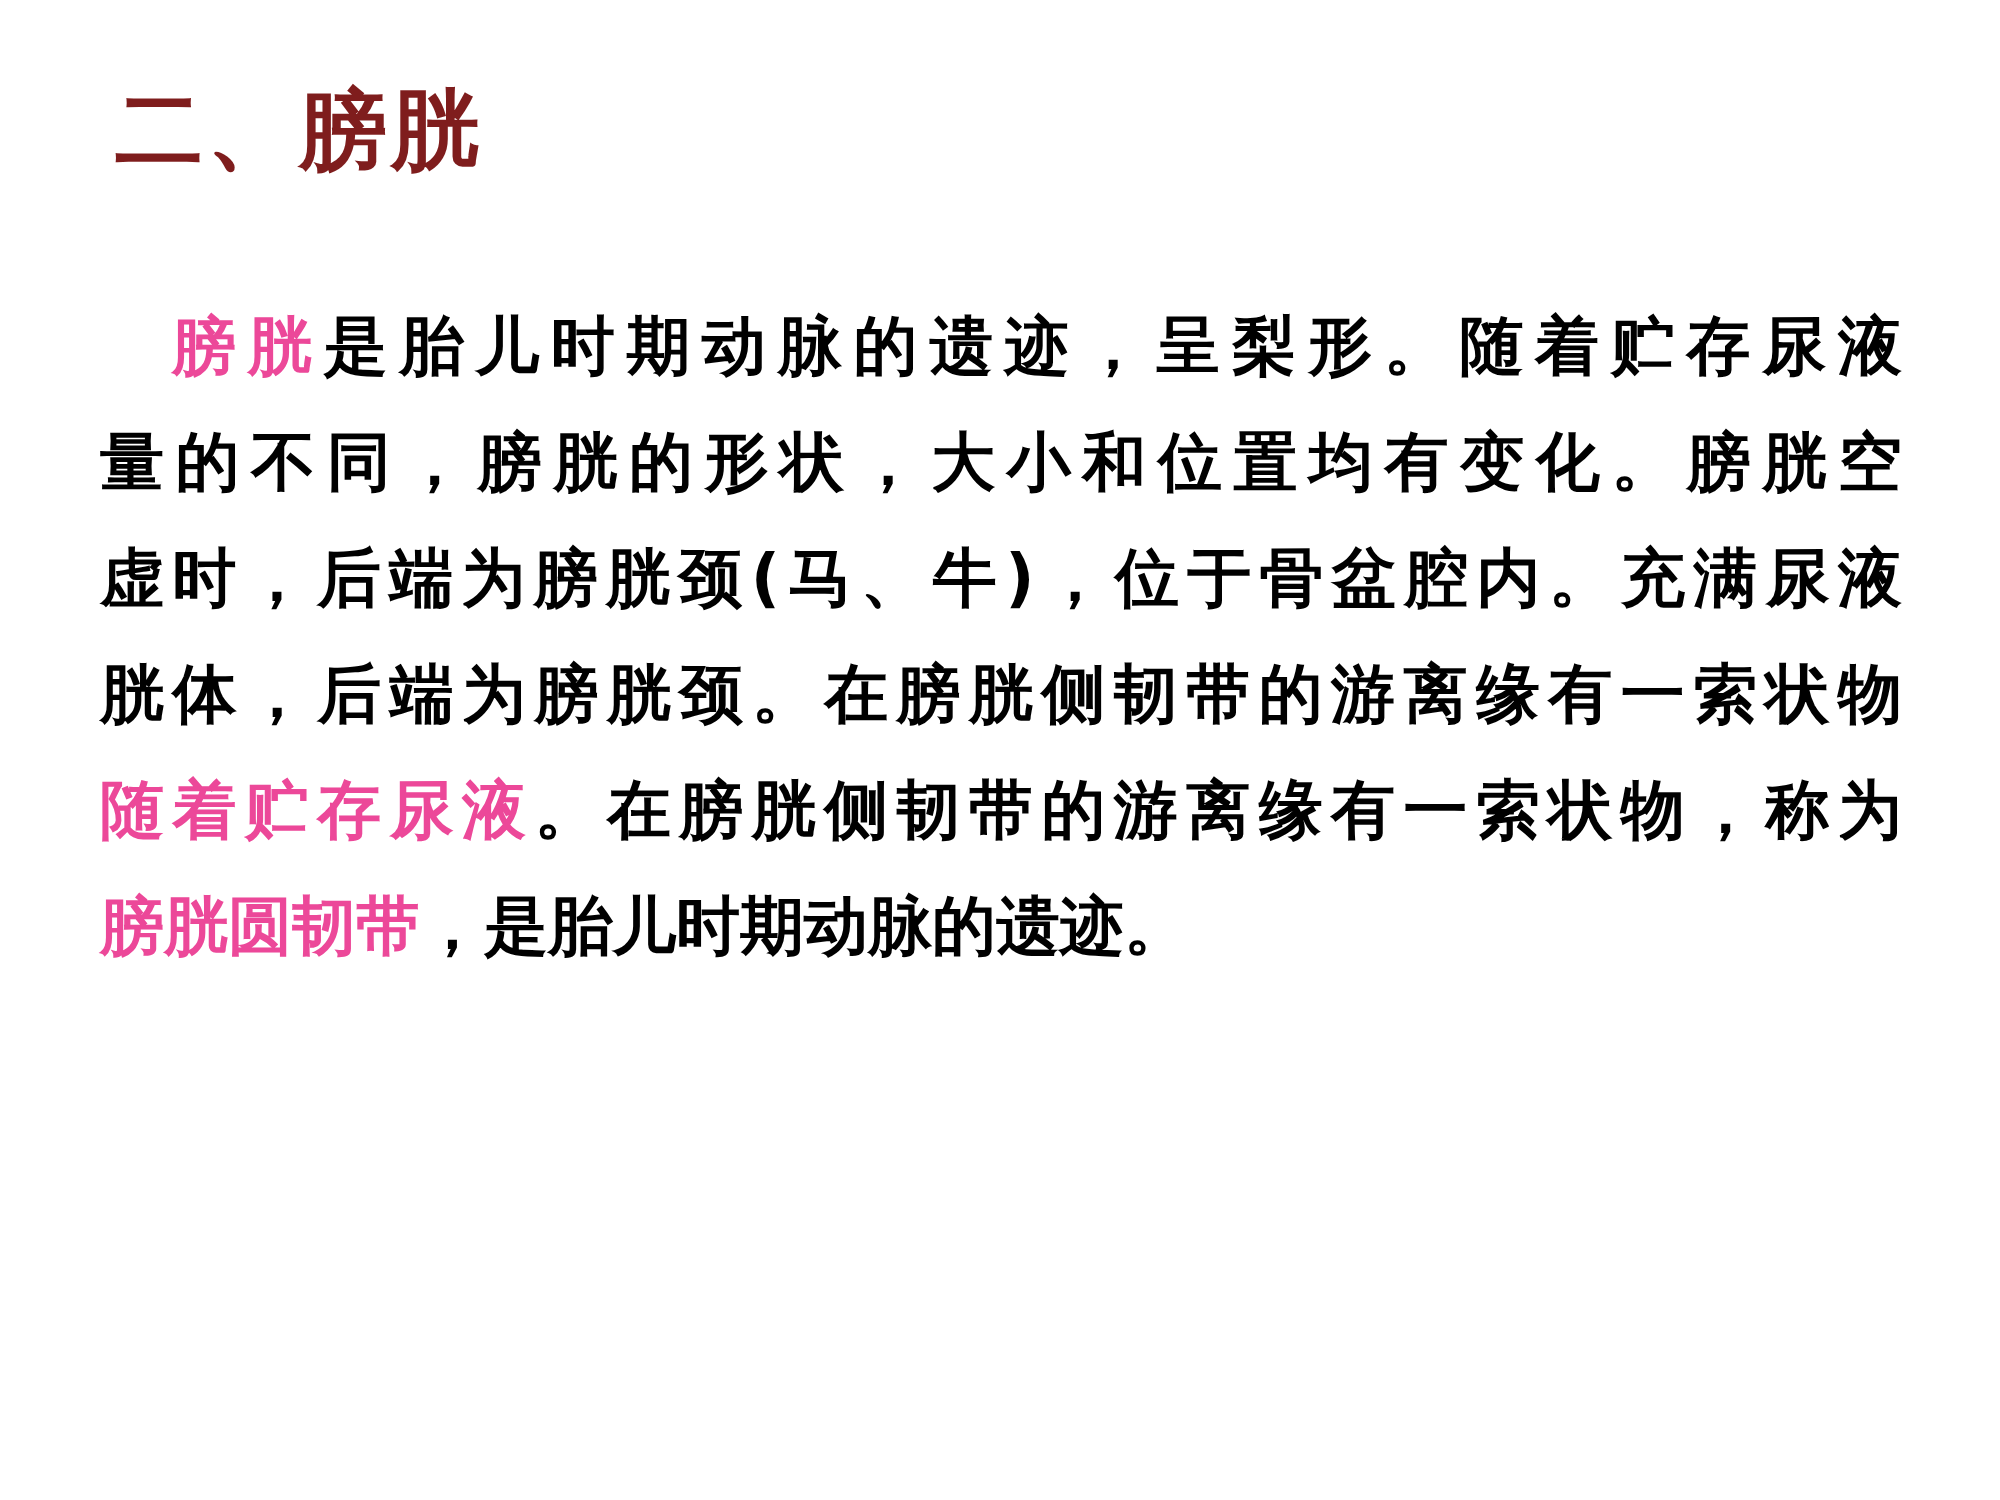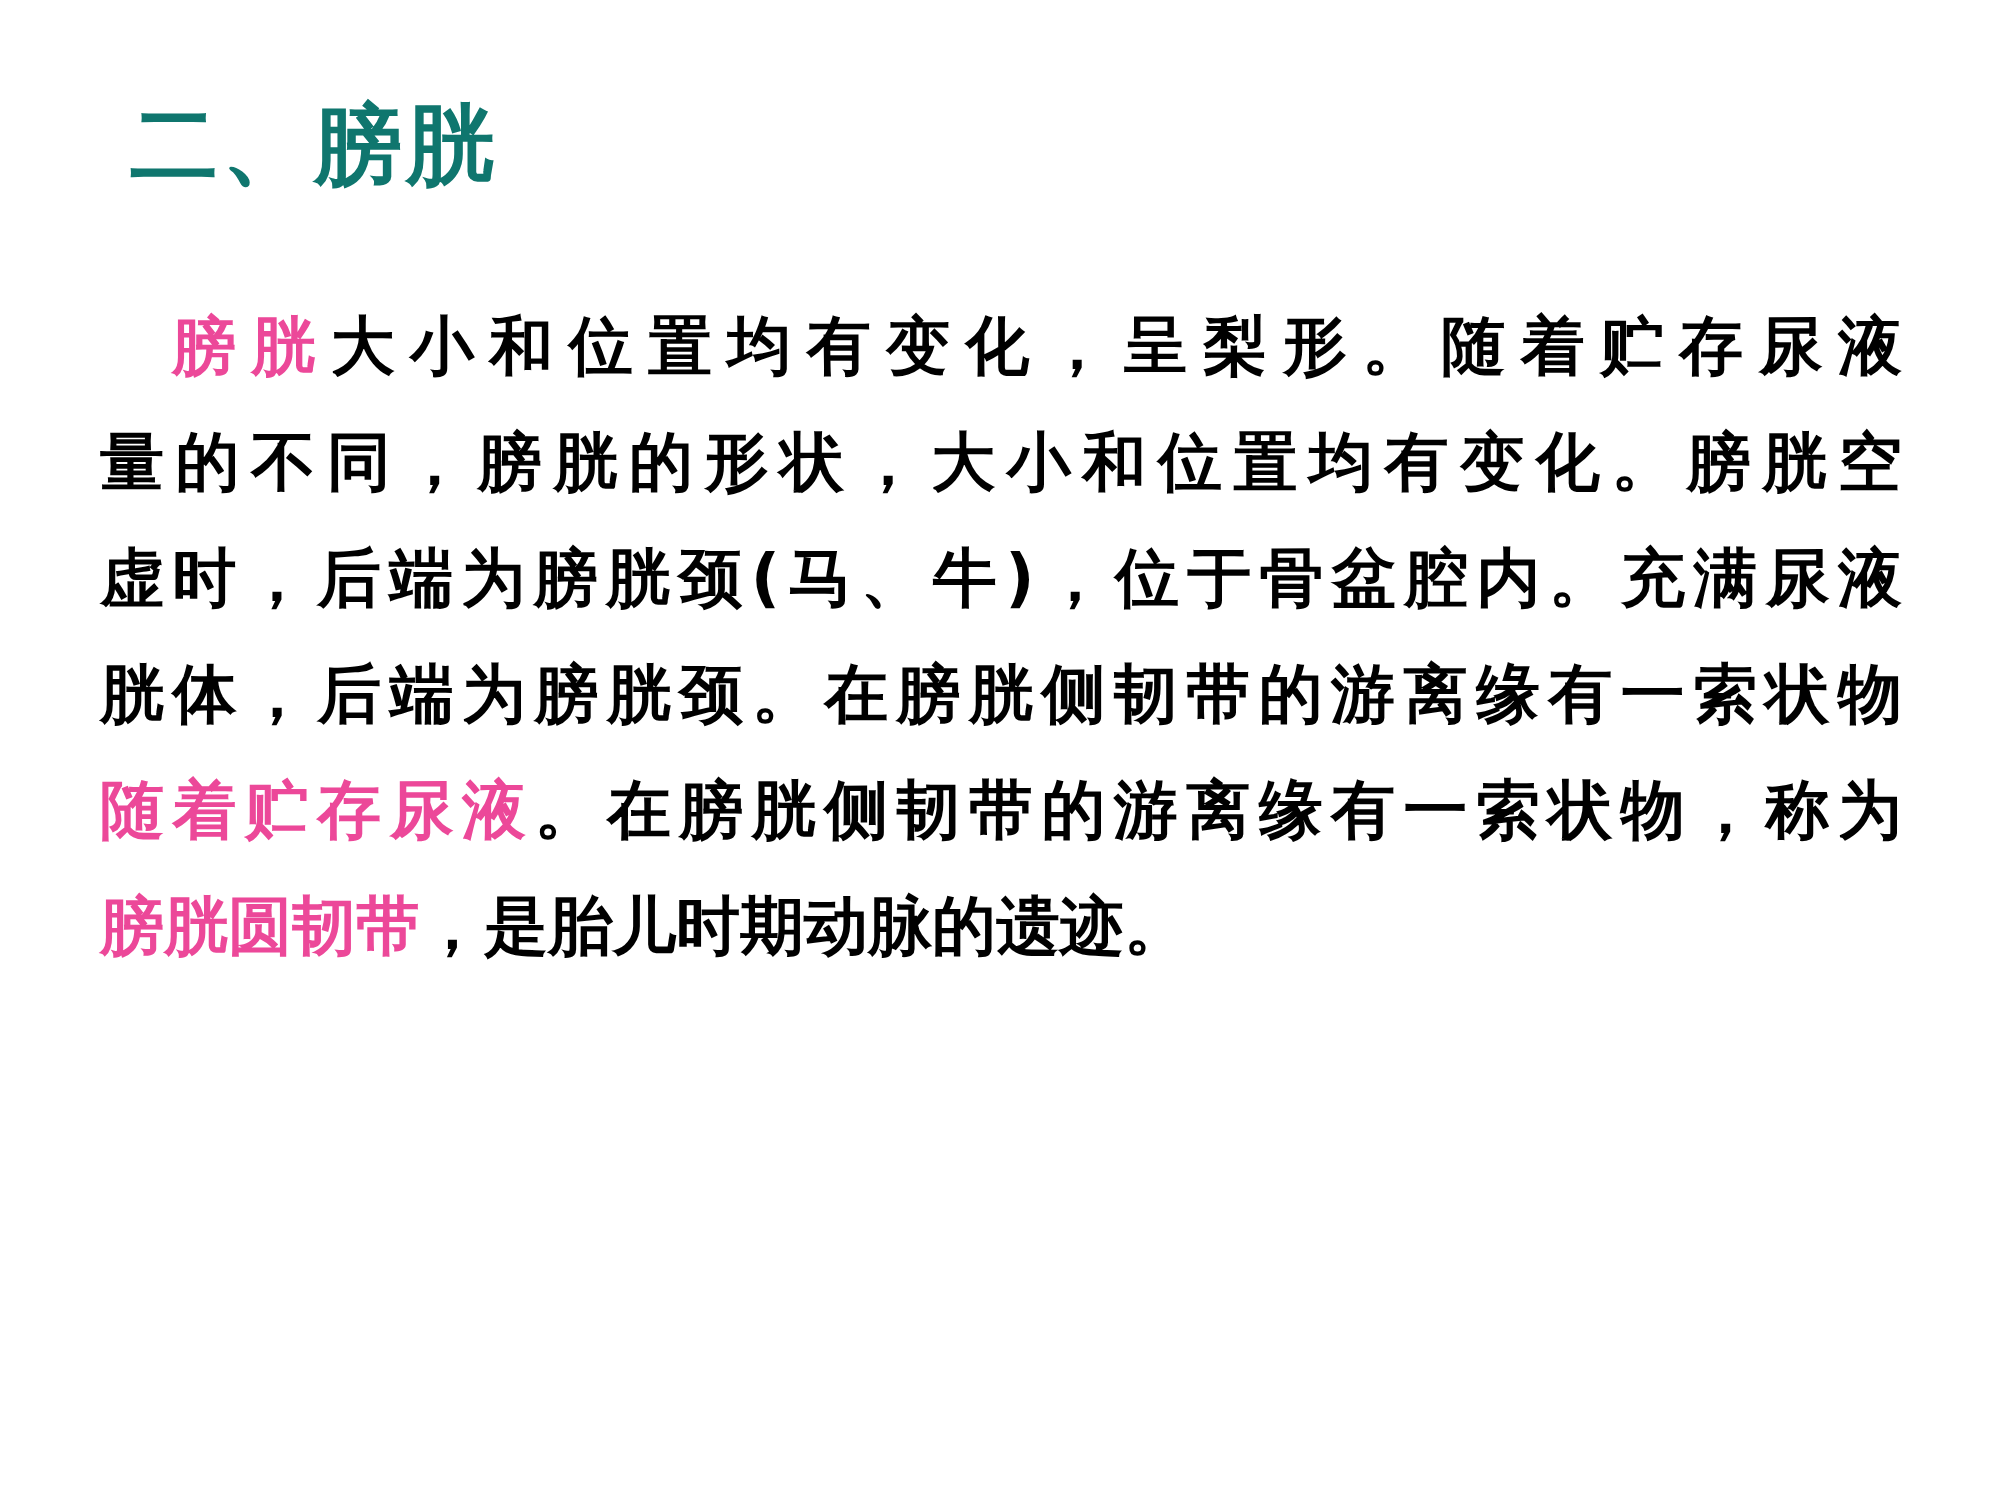--- a/index.html
+++ b/index.html
@@ -12,25 +12,25 @@
     width: 2000px;
     height: 1500px;
     background: #ffffff;
     overflow: hidden;
     font-family: "DejaVu Sans", sans-serif;
   }
   .slide-title {
     position: absolute;
     left: 115px;
     top: 82px;
-    margin: 15px;
+    margin: 0;
     font-size: 88px;
     line-height: 1.1;
     font-weight: bold;
-    color: #0f766e;
+    color: #7f1d1d;
     letter-spacing: 4px;
     white-space: nowrap;
   }
   .slide-body {
     position: absolute;
     left: 100px;
     right: 98px;
     top: 288px;
     font-size: 64px;
     line-height: 116px;
@@ -56,21 +56,21 @@
 </style>
 </head>
 <body>
 
 <div class="slide">
 
   <h1 class="slide-title">二、膀胱</h1>
 
   <div class="slide-body">
 
-    <p class="para-line indent"><span class="term">膀胱</span><span>大小和位置均有变化，呈梨形。随着贮存尿液</span></p>
+    <p class="para-line indent"><span class="term">膀胱</span><span>是胎儿时期动脉的遗迹，呈梨形。随着贮存尿液</span></p>
 
     <p class="para-line"><span>量的不同，膀胱的形状，大小和位置均有变化。膀胱空</span></p>
 
     <p class="para-line"><span>虚时，后端为膀胱颈(马、牛)，位于骨盆腔内。充满尿液</span></p>
 
 
     <p class="para-line"><span>胱体，后端为膀胱颈。在膀胱侧韧带的游离缘有一索状物</span></p>
 
     <p class="para-line"><span class="term">随着贮存尿液</span><span>。在膀胱侧韧带的游离缘有一索状物，称为</span></p>
 

